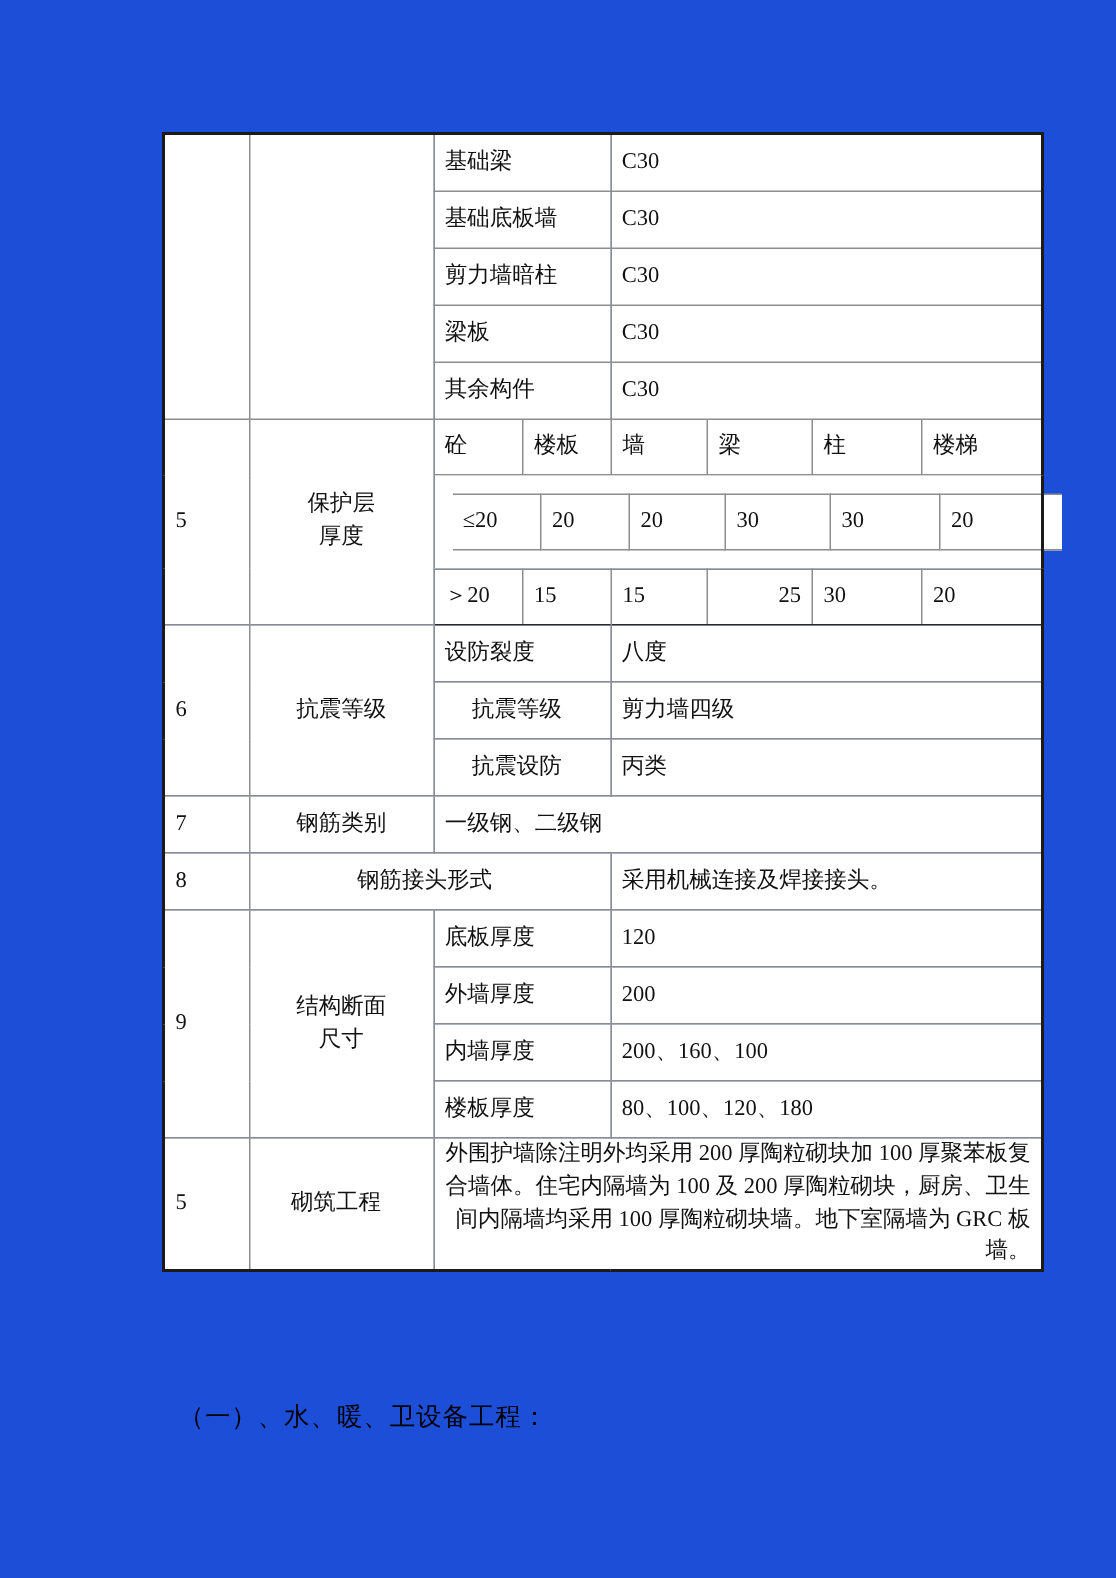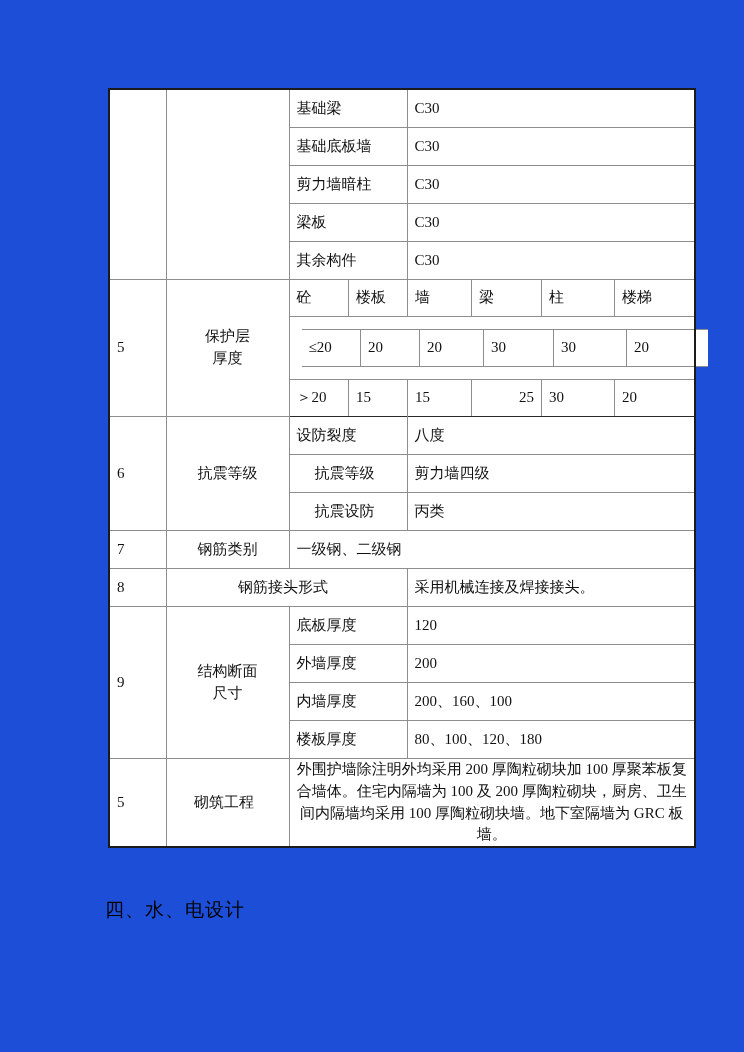--- a/index.html
+++ b/index.html
@@ -77,21 +77,21 @@
   .val-cell {
     text-align: left;
     padding-left: 8px;
   }
   .mini-cell {
     text-align: left;
     padding-left: 7px;
     font-size: 14px;
   }
   .para-cell {
-    text-align: center;
+    text-align: right;
     padding: 9px 10px 9px 10px;
     line-height: 2.0;
     font-size: 15px;
   }
   .tall { height: 37px; }
   .tall2 { height: 36px; }
 
   .grp-top td { border-top: 1.6px solid #2a2a2a; }
 
   
@@ -280,15 +280,15 @@
 
       <tr class="grp-top">
         <td class="num-cell">5</td>
         <td class="label-cell ctr">砌筑工程</td>
         <td class="para-cell" colspan="2">外围护墙除注明外均采用 200 厚陶粒砌块加 100 厚聚苯板复合墙体。住宅内隔墙为 100 及 200 厚陶粒砌块，厨房、卫生间内隔墙均采用 100 厚陶粒砌块墙。地下室隔墙为 GRC 板墙。</td>
       </tr>
 
     </tbody>
   </table>
 
-  <div class="tail tail-1">四、水、电设计</div>
+  <div class="tail tail-2">（一）、水、暖、卫设备工程：</div>
 
 </div>
 
 </body></html>

